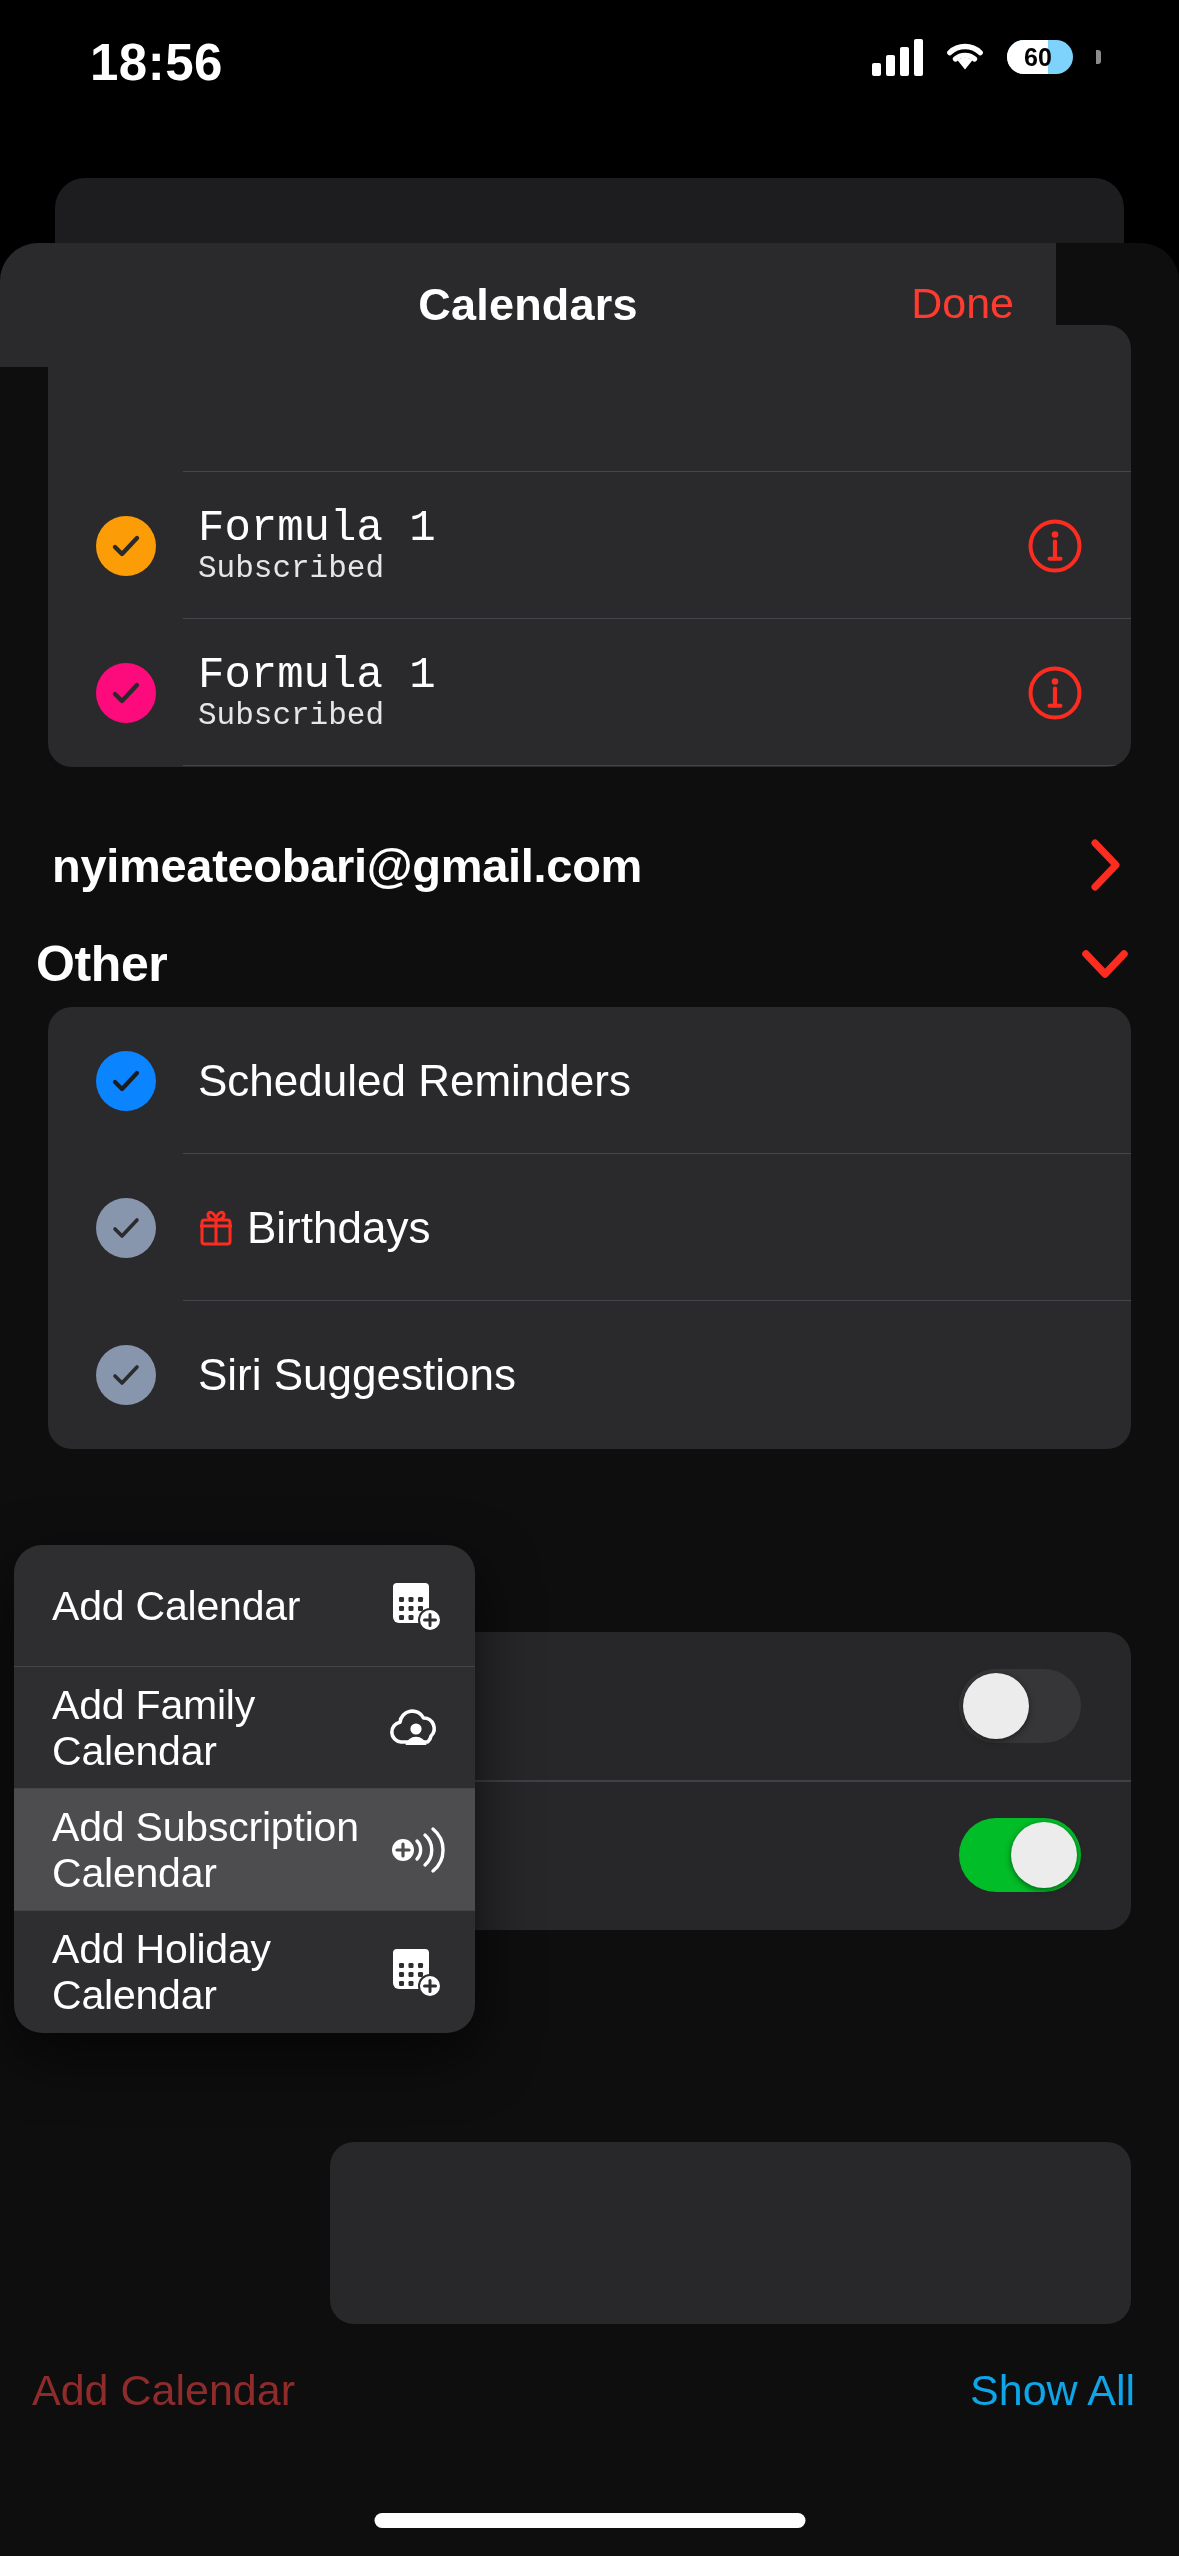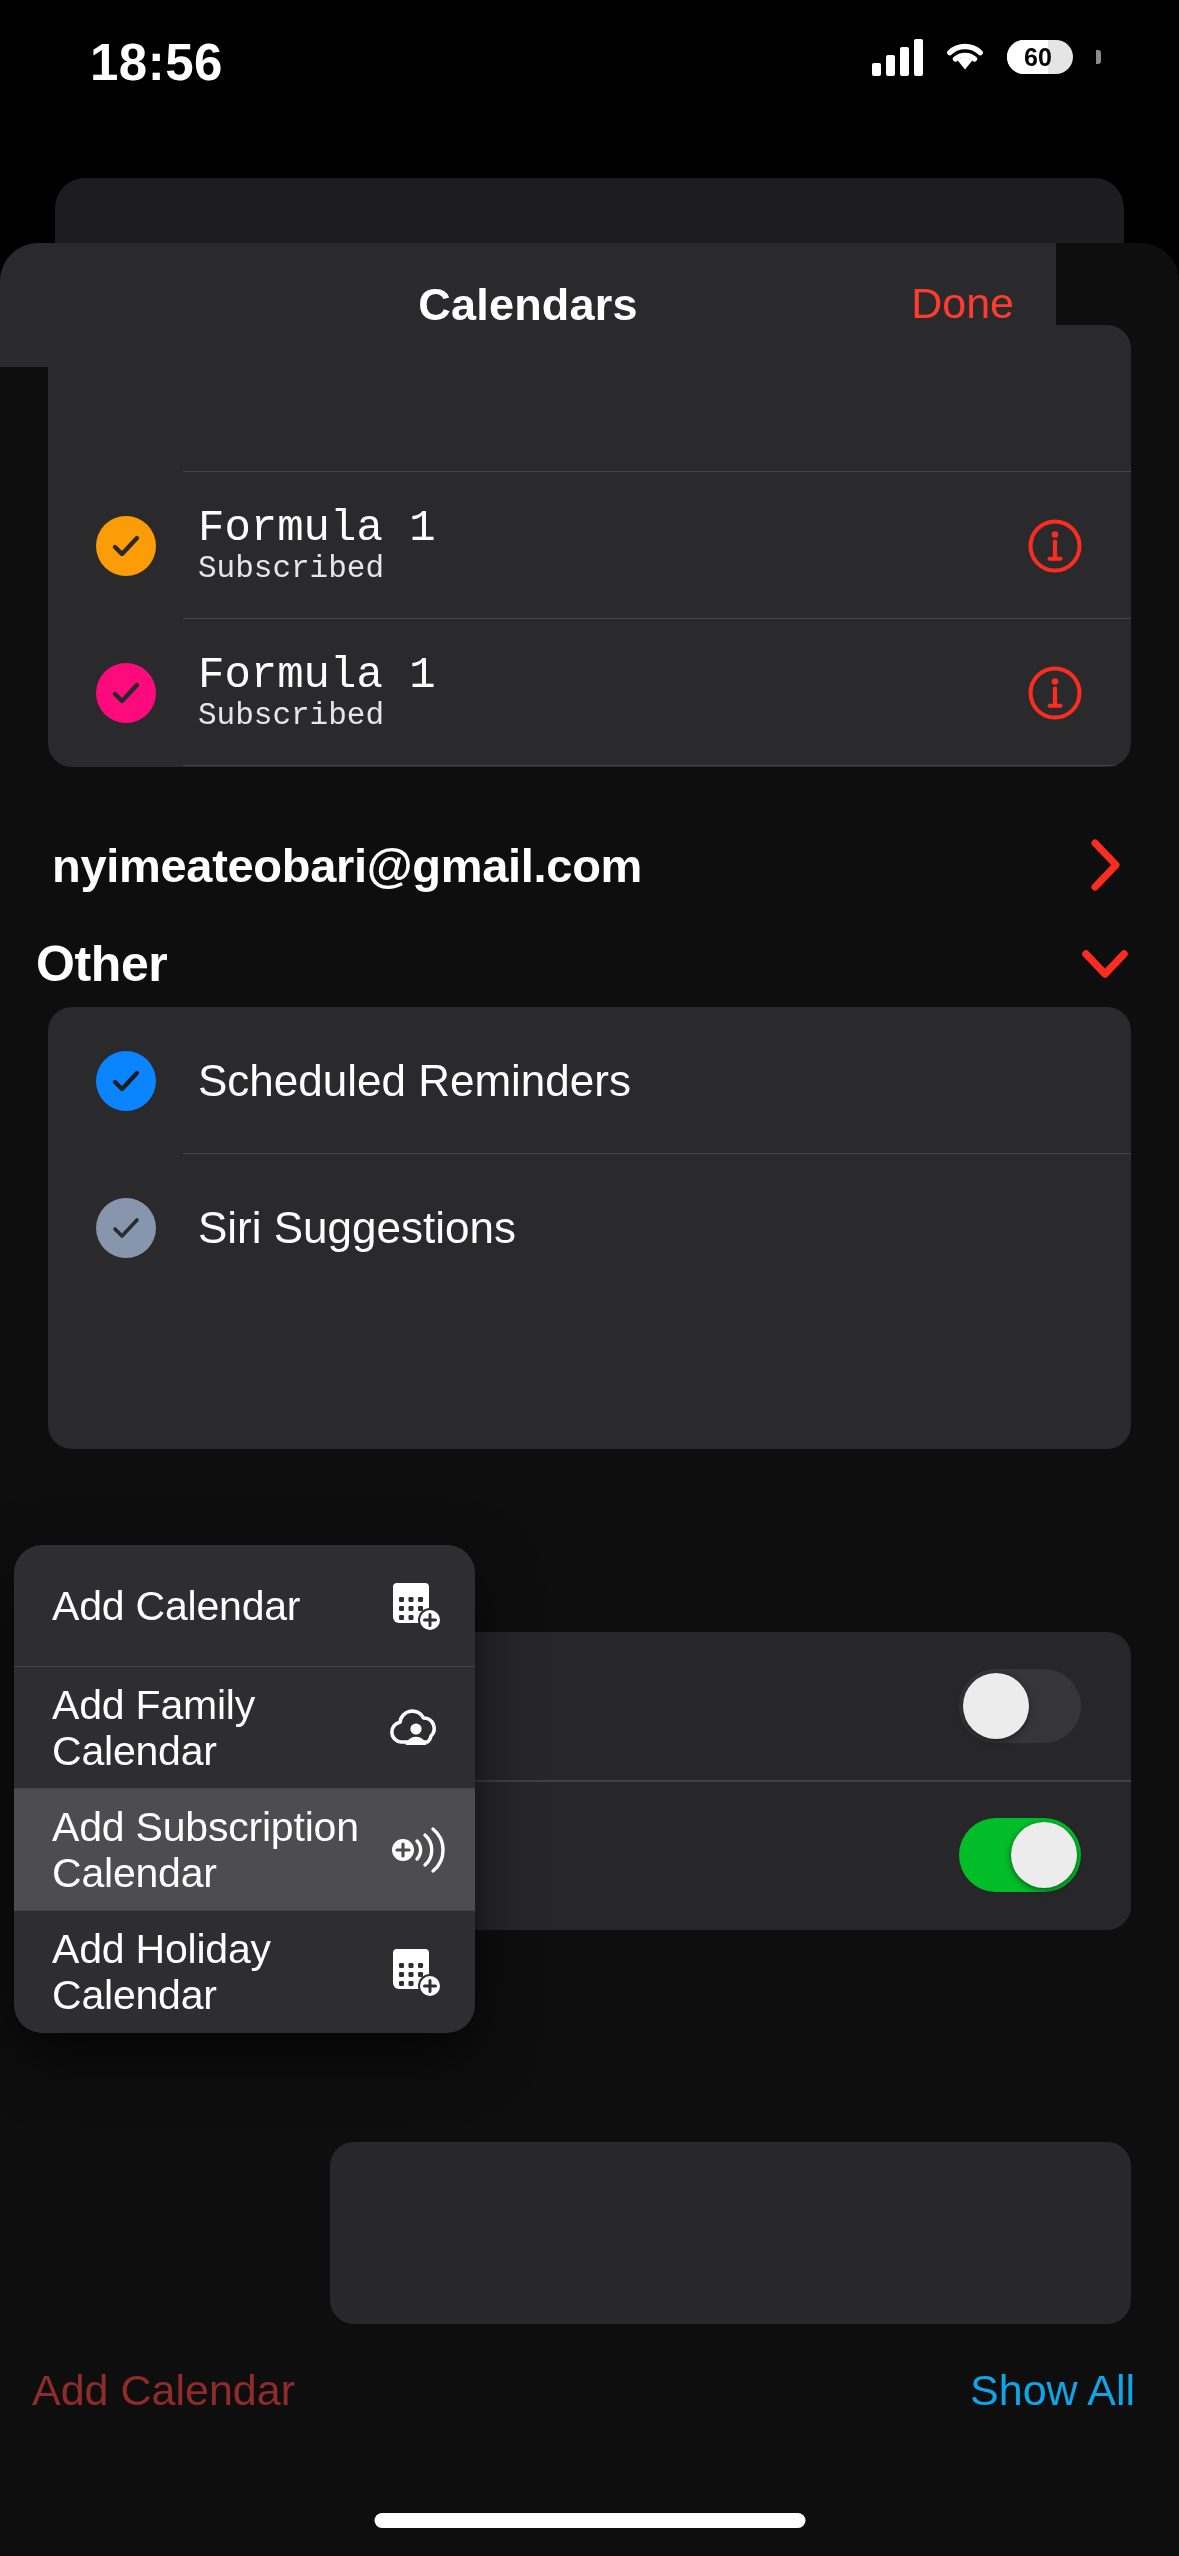--- a/index.html
+++ b/index.html
@@ -29,21 +29,21 @@
   }
   .sig-bars { display:flex; align-items:flex-end; gap:5px; height:38px; }
   .sig-bars i { display:block; width:9px; background:#fff; border-radius:2px; }
   .sig-bars i:nth-child(1){ height:13px; }
   .sig-bars i:nth-child(2){ height:21px; }
   .sig-bars i:nth-child(3){ height:29px; }
   .sig-bars i:nth-child(4){ height:37px; }
   .wifi-icon { width:44px; height:34px; }
   .battery {
     position:relative; width:66px; height:34px;
-    border-radius:17px; background:#e5e5e5; overflow:hidden;
+    border-radius:17px; background:#7dd3fc; overflow:hidden;
     display:flex; align-items:center;
   }
   .battery .fill {
     position:absolute; left:0; top:0; bottom:0; width:62%;
     background:#fff; border-radius:9px 0 0 9px;
   }
   .battery .pct {
     position:relative; z-index:2; width:100%; text-align:center;
     font-size:25px; font-weight:700; color:#000; line-height:34px;
     padding-right:4px;
@@ -326,20 +326,42 @@
             <svg viewBox="0 0 36 36">
               <path d="M7 19 L14 26 L29 10" stroke="#1c1c1e" stroke-width="4.2" fill="none" stroke-linecap="round" stroke-linejoin="round"></path>
             </svg>
           </span>
           <span class="row-text">
             <span class="row-title">Scheduled Reminders</span>
           </span>
           <div class="divider"></div>
         </div>
 
+        <div class="row">
+          <span class="chk" style="background:#8796AD;">
+            <svg viewBox="0 0 36 36">
+              <path d="M7 19 L14 26 L29 10" stroke="#2b2b2d" stroke-width="3.6" fill="none" stroke-linecap="round" stroke-linejoin="round"></path>
+            </svg>
+          </span>
+          <span class="row-text">
+            <span class="row-title">
+              <span class="gift-icon">
+                <svg viewBox="0 0 36 40">
+                  <rect x="4" y="13" width="28" height="24" rx="2.5" stroke="#fd2c20" stroke-width="3" fill="none"></rect>
+                  <path d="M2 19 H34" stroke="#fd2c20" stroke-width="3"></path>
+                  <path d="M18 13 V37" stroke="#fd2c20" stroke-width="3"></path>
+                  <path d="M18 13 C18 13 10 13 10 8 C10 4 15 4 18 11" stroke="#fd2c20" stroke-width="3" fill="none"></path>
+                  <path d="M18 13 C18 13 26 13 26 8 C26 4 21 4 18 11" stroke="#fd2c20" stroke-width="3" fill="none"></path>
+                </svg>
+              </span>
+              <span>Birthdays</span>
+            </span>
+          </span>
+          <div class="divider"></div>
+        </div>
 
         <div class="row no-div">
           <span class="chk" style="background:#8796AD;">
             <svg viewBox="0 0 36 36">
               <path d="M7 19 L14 26 L29 10" stroke="#2b2b2d" stroke-width="3.6" fill="none" stroke-linecap="round" stroke-linejoin="round"></path>
             </svg>
           </span>
           <span class="row-text">
             <span class="row-title">Siri Suggestions</span>
           </span>

